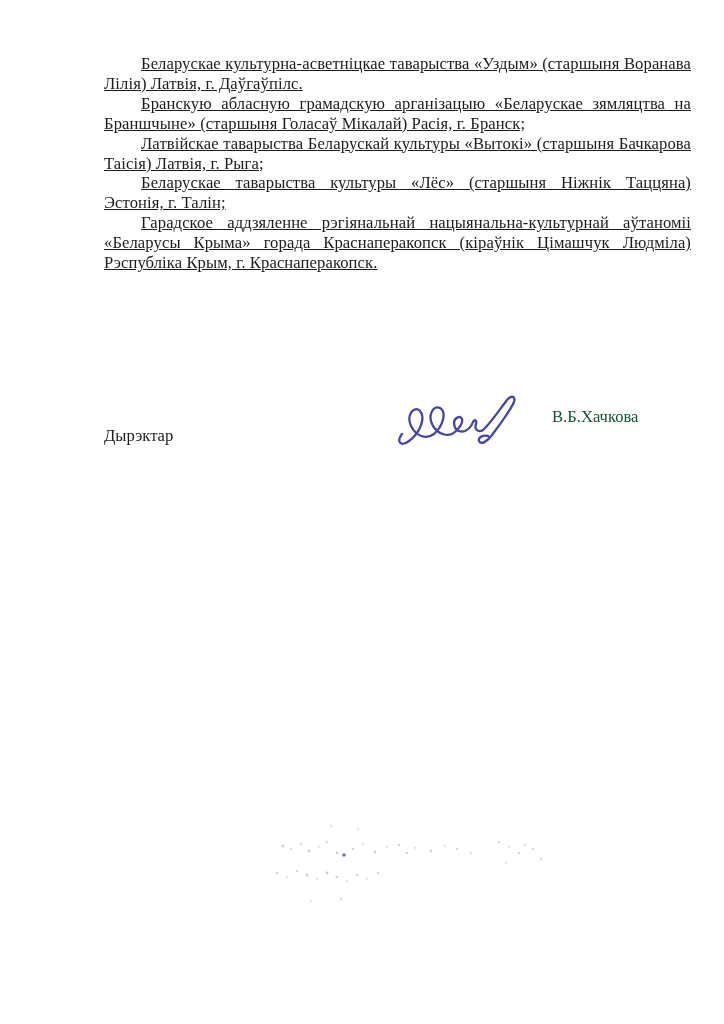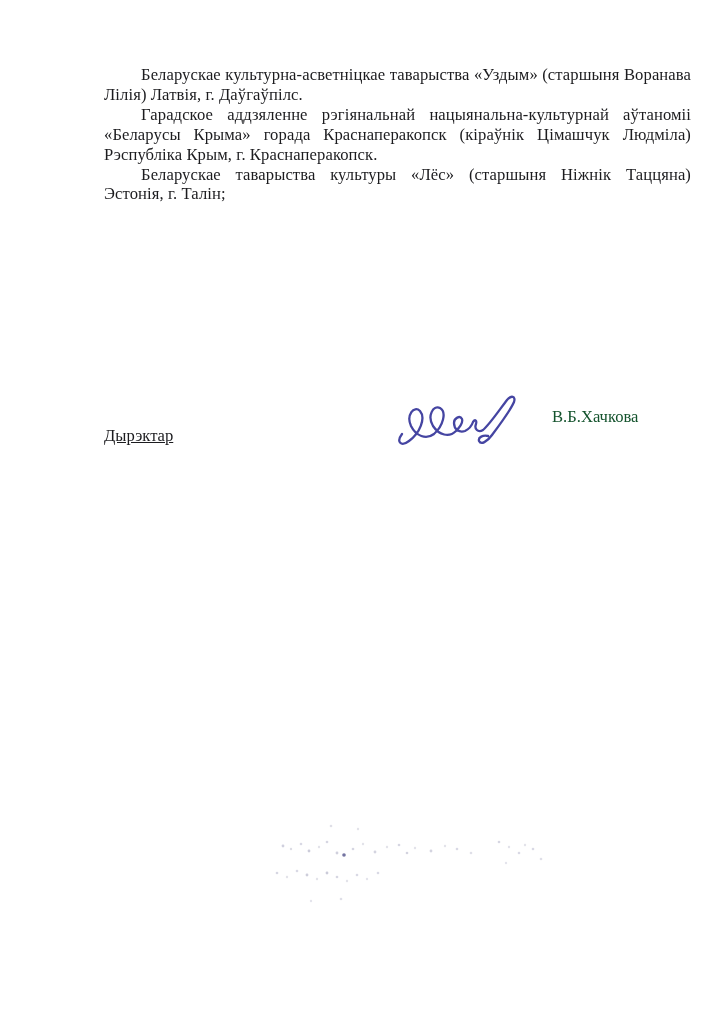--- a/index.html
+++ b/index.html
@@ -8,32 +8,33 @@
     background:#ffffff;
     font-family:"Liberation Serif", serif;
     position:relative;
     overflow:hidden;
   }
   .page{
     position:absolute;inset:0;background:#ffffff;overflow:hidden;
   }
   .doc-text{
     position:absolute;
-    left:104px;top:65px;width:587px;
+    left:104px;top:54px;width:587px;
     color:#1c1c1f;
     font-size:16.6px;
     line-height:19.9px;
     text-align:justify;
     letter-spacing:0.1px;
+    text-decoration:underline;
   }
   .para{margin:0;text-indent:37px;}
   .pnum{display:inline-block;width:46px;text-indent:0;}
   .sig-title{
     position:absolute;left:104px;top:426px;
-    font-size:16.6px;color:#1c1c1f;text-decoration:underline;
+    font-size:16.6px;color:#1c1c1f;
   }
   .sig-name{
     position:absolute;left:552px;top:407px;
     font-size:16.6px;color:#14532d;
   }
   .sig-mark{
     position:absolute;left:393px;top:392px;
     width:135px;height:64px;
   }
   .sig-mark path{
@@ -91,22 +92,24 @@
       310px 900px 0 0.2px rgba(140,140,170,0.24);
   }
 </style>
 </head>
 <body>
 
 <div class="page">
 
   <div class="doc-text" id="paragraphs">
       <p class="para">Беларускае культурна-асветніцкае таварыства «Уздым» (старшыня Воранава Лілія) Латвія, г. Даўгаўпілс.</p>
+      <p class="para">Бранскую абласную грамадскую арганізацыю «Беларускае зямляцтва на Браншчыне» (старшыня Голасаў Мікалай) Расія, г. Бранск;</p>
+      <p class="para">Латвійскае таварыства Беларускай культуры «Вытокі» (старшыня Бачкарова Таісія) Латвія, г. Рыга;</p>
+      <p class="para">Беларускае таварыства культуры «Лёс» (старшыня Ніжнік Таццяна) Эстонія, г. Талін;</p>
       <p class="para">Гарадское аддзяленне рэгіянальнай нацыянальна-культурнай аўтаноміі «Беларусы Крыма» горада Краснаперакопск (кіраўнік Цімашчук Людміла) Рэспубліка Крым, г. Краснаперакопск.</p>
-      <p class="para">Беларускае таварыства культуры «Лёс» (старшыня Ніжнік Таццяна) Эстонія, г. Талін;</p>
     </div>
 
   <div>
     <span class="sig-title">Дырэктар</span>
 
     <svg class="sig-mark" viewBox="0 0 135 64" aria-hidden="true">
       <path d="M9,42
                C3,50 8,55 16,49
                C27,41 33,26 27,19
                C21,13 13,23 18,34

